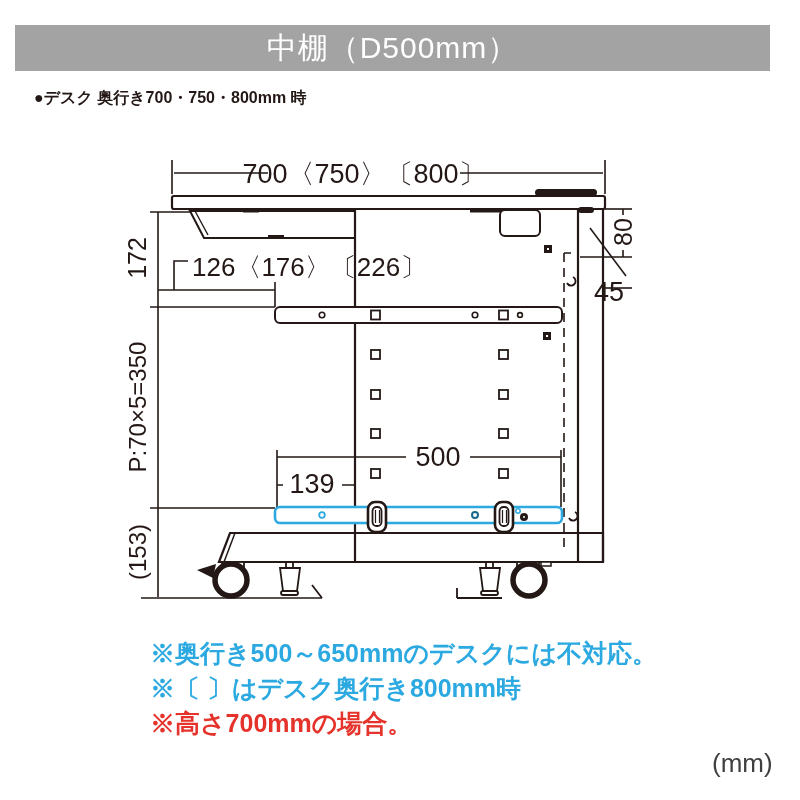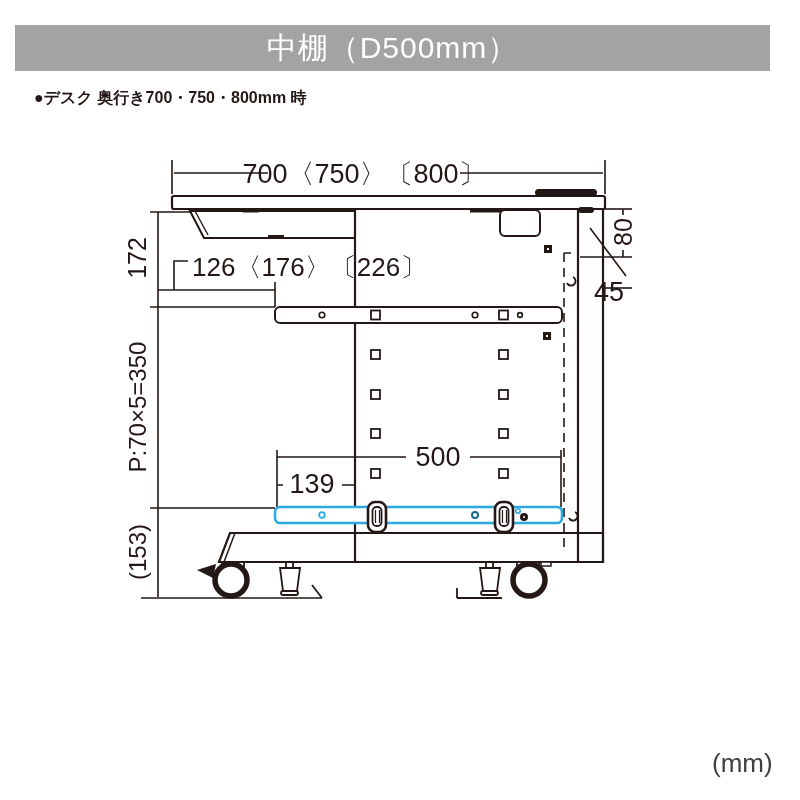--- a/index.html
+++ b/index.html
@@ -158,15 +158,18 @@
     <text x="137" y="407" font-size="24" text-anchor="middle" dominant-baseline="central" transform="rotate(-90 137 407)">P:70×5=350</text>
     <text x="137" y="552" font-size="24" text-anchor="middle" dominant-baseline="central" transform="rotate(-90 137 552)">(153)</text>
     <text x="623" y="232" font-size="25" text-anchor="middle" dominant-baseline="central" transform="rotate(-90 623 232)">80</text>
     <text x="609" y="301" font-size="27" text-anchor="middle">45</text>
     <text x="438" y="466" font-size="27" text-anchor="middle">500</text>
     <text x="312" y="493" font-size="27" text-anchor="middle">139</text>
   </g>
 </svg>
 
 <div class="notes">
+  <div class="note-blue">※奥行き500～650mmのデスクには不対応。</div>
+  <div class="note-blue">※〔 〕はデスク奥行き800mm時</div>
+  <div class="note-red">※高さ700mmの場合。</div>
 </div>
 
 <div class="unit">(mm)</div>
 
 </body></html>

